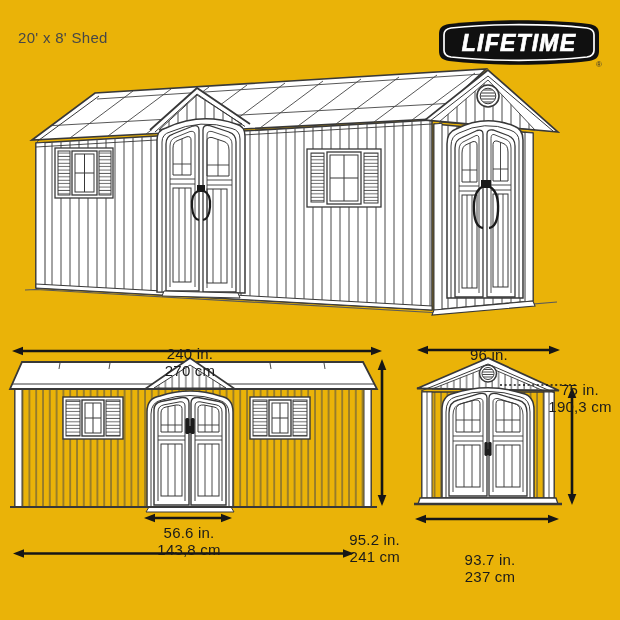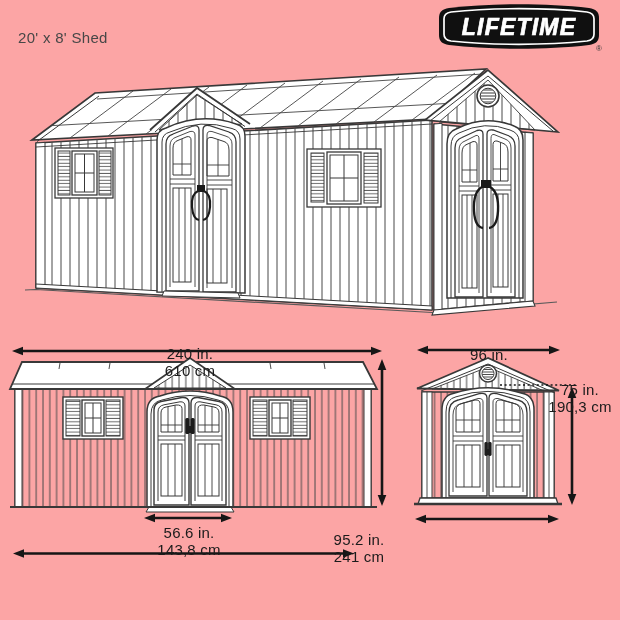--- a/index.html
+++ b/index.html
@@ -1,31 +1,31 @@
 <!DOCTYPE html>
 <html><head>
 <meta charset="utf-8">
 <style>
   html,body{margin:0;padding:0;background:#fff;}
   .canvas{
-    position:relative;width:620px;height:620px;background:#fca5a5;
+    position:relative;width:620px;height:620px;background:#eab308;
     font-family:"Liberation Sans",sans-serif;overflow:hidden;
   }
   .title{
     position:absolute;left:18px;top:29px;font-size:15px;color:#474747;
     letter-spacing:.3px;
   }
-  .logo{position:absolute;left:436px;top:4px;width:166px;height:50px;}
+  .logo{position:absolute;left:436px;top:20px;width:166px;height:50px;}
   svg{display:block;}
   .abs{position:absolute;}
   .dim{
     position:absolute;font-size:15px;line-height:17px;color:#1b1b1b;
     text-align:center;letter-spacing:.2px;white-space:nowrap;margin-top:28px;
   }
-  .dim.right{}
+  .dim.right{text-align:right;}
   .copyright{
     position:absolute;left:150px;top:593px;width:320px;text-align:center;
     font-size:8px;color:#4a4a4a;letter-spacing:.1px;
   }
 </style>
 </head>
 <body>
 
 <div class="canvas">
 
@@ -413,21 +413,21 @@
         <polygon points="415,519 426,514.7 426,523.3" stroke="none"></polygon>
         <polygon points="559,519 548,514.7 548,523.3" stroke="none"></polygon>
       </g>
     </g>
 
     <line x1="500" y1="385" x2="578" y2="385" stroke="#161616" stroke-width="1.4" stroke-dasharray="2,2.6"></line>
   </svg>
 
   <div class="dim" style="left:132px;top:317px;width:116px">
     <div>240 in.</div>
-    <div>610 cm</div>
+    <div>270 cm</div>
   </div>
 
   <div class="dim" style="left:431px;top:318px;width:116px">
     <div>96 in.</div>
   </div>
 
   <div class="dim" style="left:537px;top:353px;width:86px">
     <div>75 in.</div>
     <div>190,3 cm</div>
   </div>
@@ -436,14 +436,18 @@
     <div>95.2 in.</div>
     <div>241 cm</div>
   </div>
 
   <div class="dim" style="left:131px;top:496px;width:116px">
     <div>56.6 in.</div>
     <div>143,8 cm</div>
   </div>
 
 
+  <div class="dim" style="left:432px;top:523px;width:116px">
+    <div>93.7 in.</div>
+    <div>237 cm</div>
+  </div>
 
 </div>
 
 </body></html>

